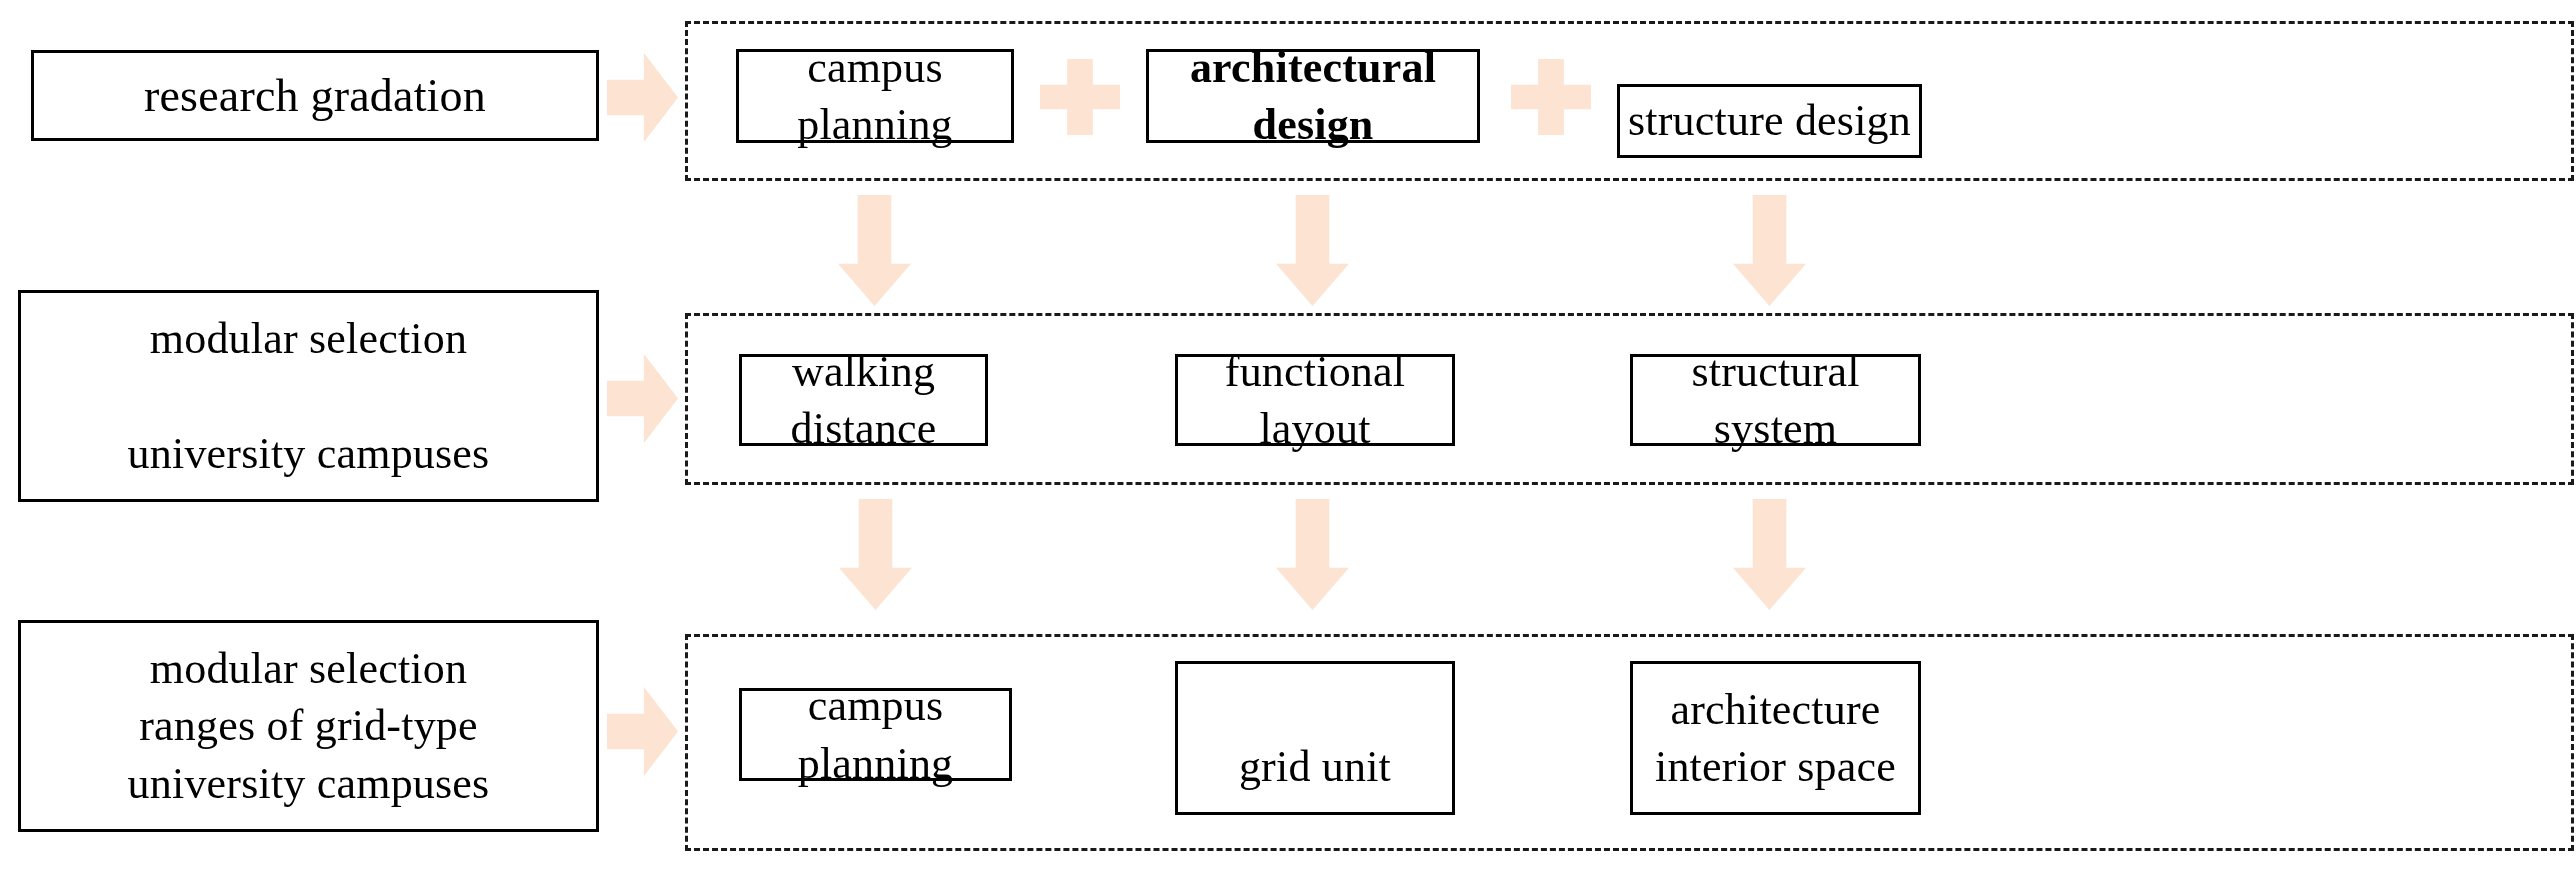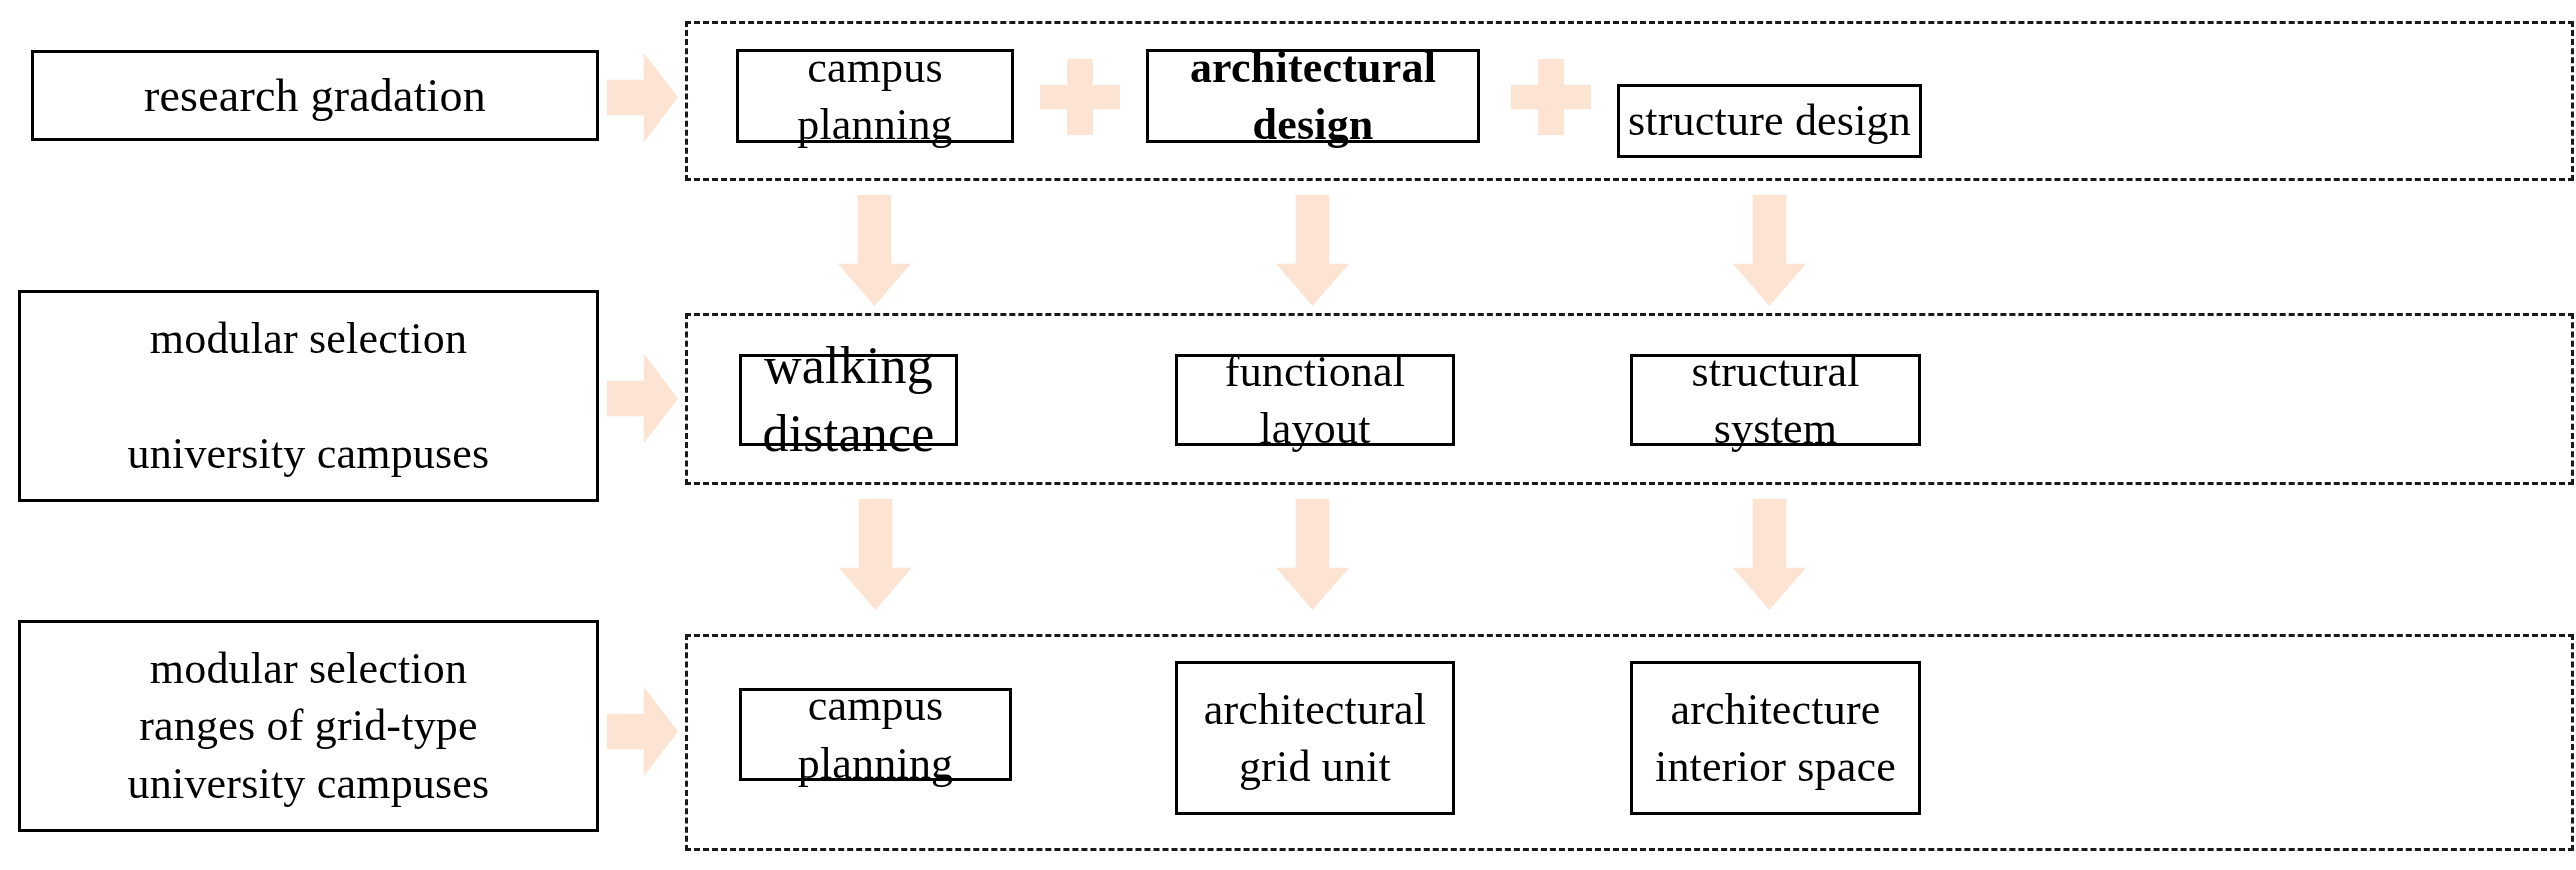--- a/index.html
+++ b/index.html
@@ -105,21 +105,21 @@
       <span>modular selection</span><br>
       <br>
       <span>university campuses</span>
     </span>
   </div>
 
   <div class="arrow-right" style="left:607px; top:354px; width:71px; height:89px;"></div>
 
   <div class="group" style="left:685px; top:313px; width:1889px; height:172px;"></div>
 
-  <div class="node" style="left:739px; top:354px; width:219px; height:92px; font-size:52px;justify-content:flex-end;">
+  <div class="node" style="left:739px; top:354px; width:249px; height:92px; font-size:44px;justify-content:flex-end;">
     <span class="txt">walking distance</span>
   </div>
 
   <div class="node" style="left:1175px; top:354px; width:280px; height:92px; font-size:44px;align-items:center;">
     <span class="txt">functional layout</span>
   </div>
 
   <div class="node" style="left:1630px; top:354px; width:291px; height:92px; font-size:44px;">
     <span class="txt">structural system</span>
   </div>
@@ -139,21 +139,21 @@
   <div class="arrow-right" style="left:607px; top:687px; width:71px; height:89px;"></div>
 
   <div class="group" style="left:685px; top:634px; width:1889px; height:217px;"></div>
 
   <div class="node" style="left:739px; top:688px; width:273px; height:93px; font-size:44px;">
     <span class="txt">campus planning</span>
   </div>
 
   <div class="node" style="left:1175px; top:661px; width:280px; height:154px; font-size:44px;">
     <span class="txt">
-      <span>architectural</span><br>
+      <br>
       <span>grid unit</span>
     </span>
   </div>
 
   <div class="node" style="left:1630px; top:661px; width:291px; height:154px; font-size:44px;">
     <span class="txt">
       <span>architecture</span><br>
       <span>interior space</span>
     </span>
   </div>

